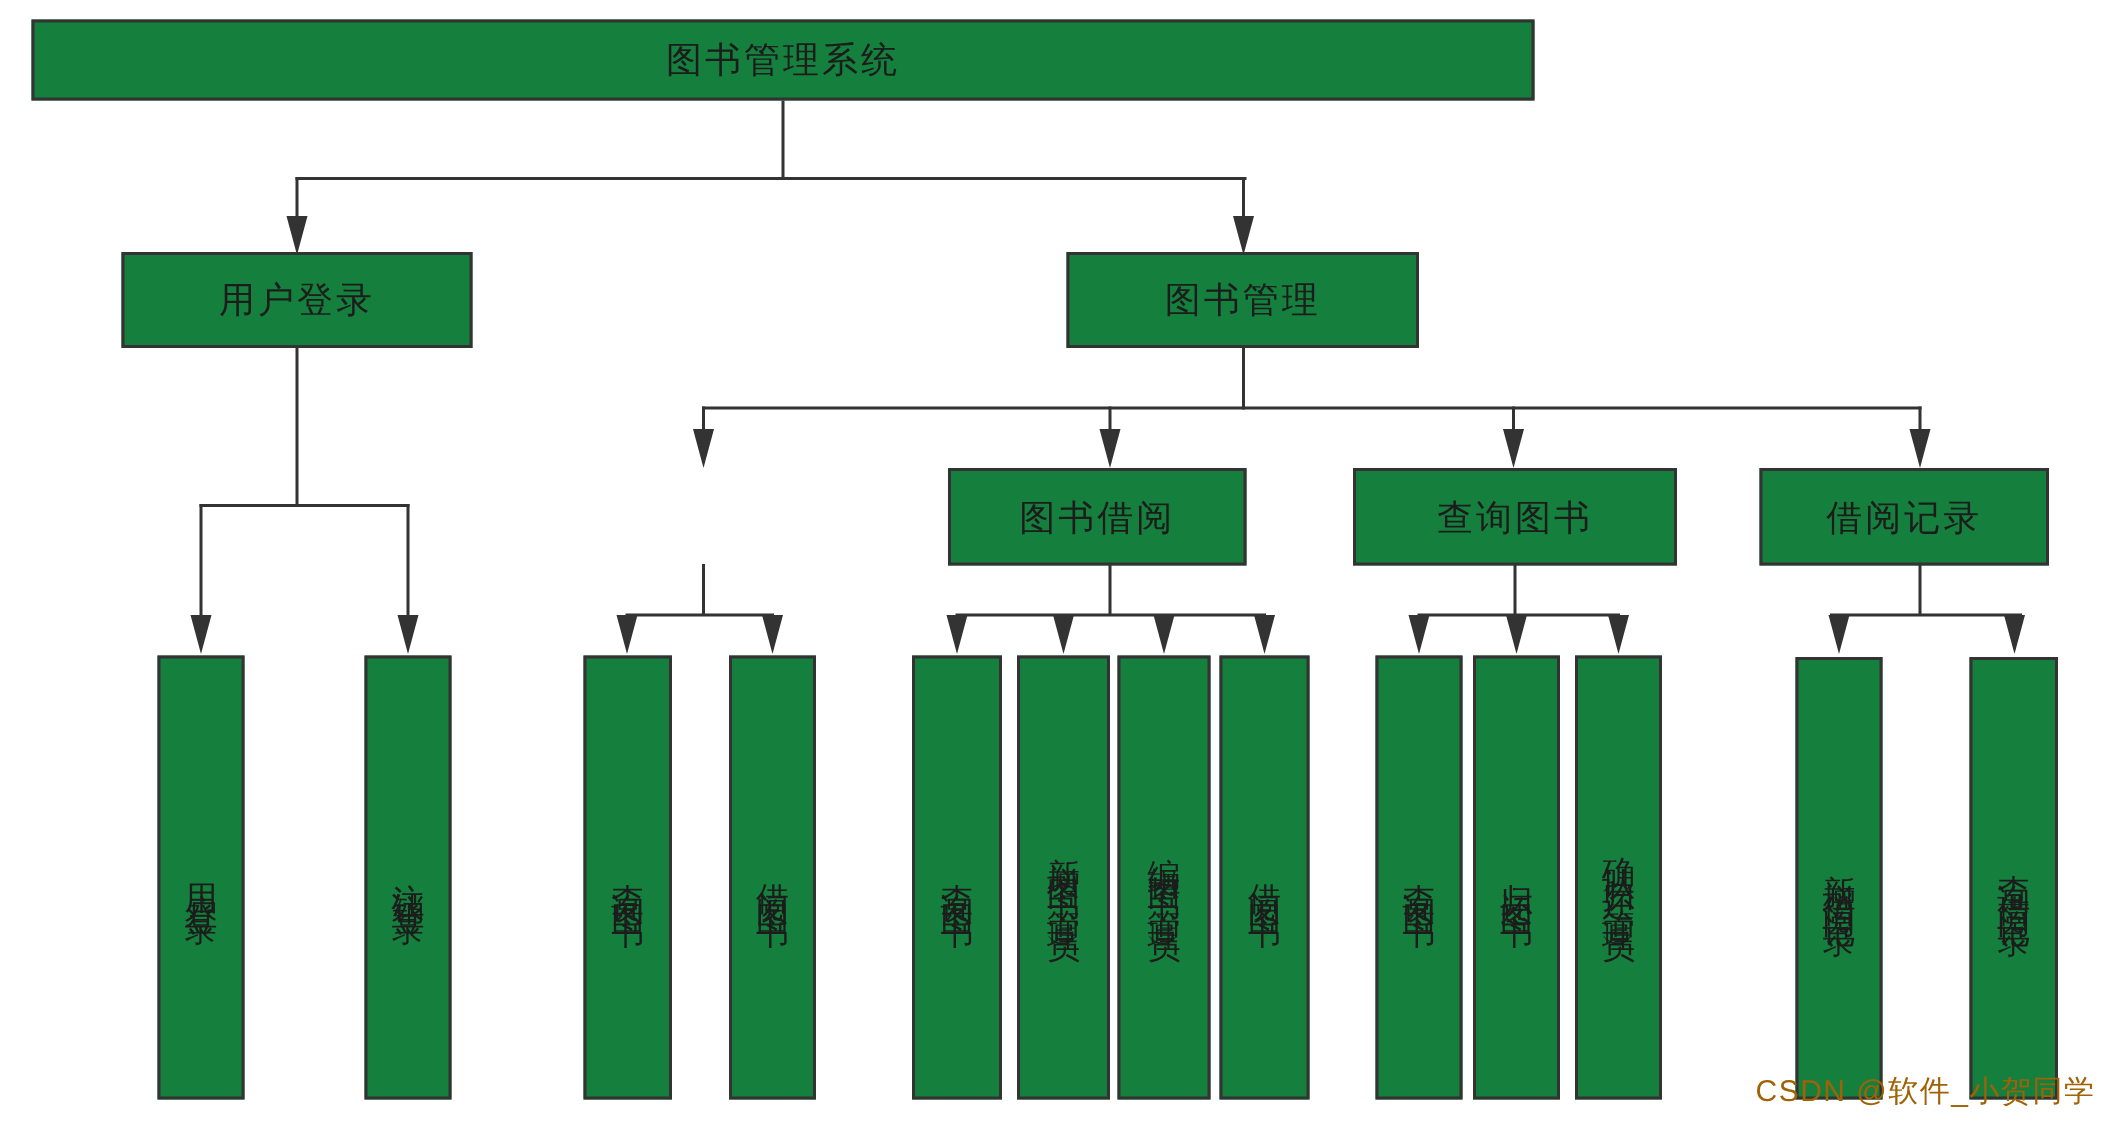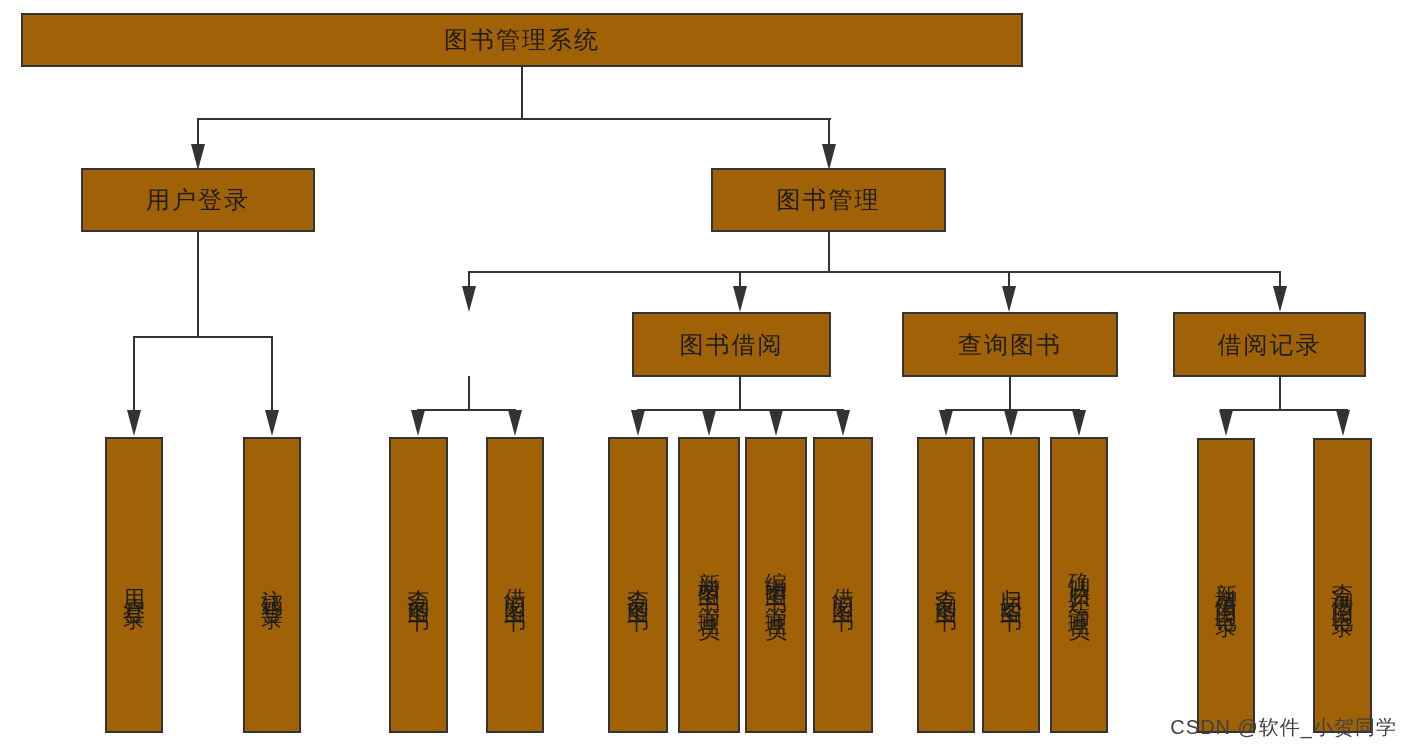--- a/index.html
+++ b/index.html
@@ -9,21 +9,21 @@
     height: 747px;
     background: #ffffff;
     font-family: "Liberation Sans", "DejaVu Sans", sans-serif;
     color: #1c1c1c;
     overflow: hidden;
   }
   .box {
     position: absolute;
     box-sizing: border-box;
     border: 2px solid #333333;
-    background: #a16207;
+    background: #15803d;
     display: flex;
     align-items: center;
     justify-content: center;
     text-align: center;
   }
   .hbox { font-size: 24px; letter-spacing: 2px; }
   .vbox {
     font-size: 22px;
     writing-mode: vertical-rl;
     text-orientation: mixed;
@@ -37,21 +37,21 @@
     width: 0; height: 0;
     border-left: 7px solid transparent;
     border-right: 7px solid transparent;
     border-top: 26px solid #333333;
   }
   .watermark {
     position: absolute;
     top: 714px;
     right: 8px;
     font-size: 20px;
-    color: #404040;
+    color: #a16207;
     letter-spacing: 1px;
     z-index: 5;
     white-space: nowrap;
   }
 </style>
 </head>
 <body>
 
 <div class="canvas">
 

